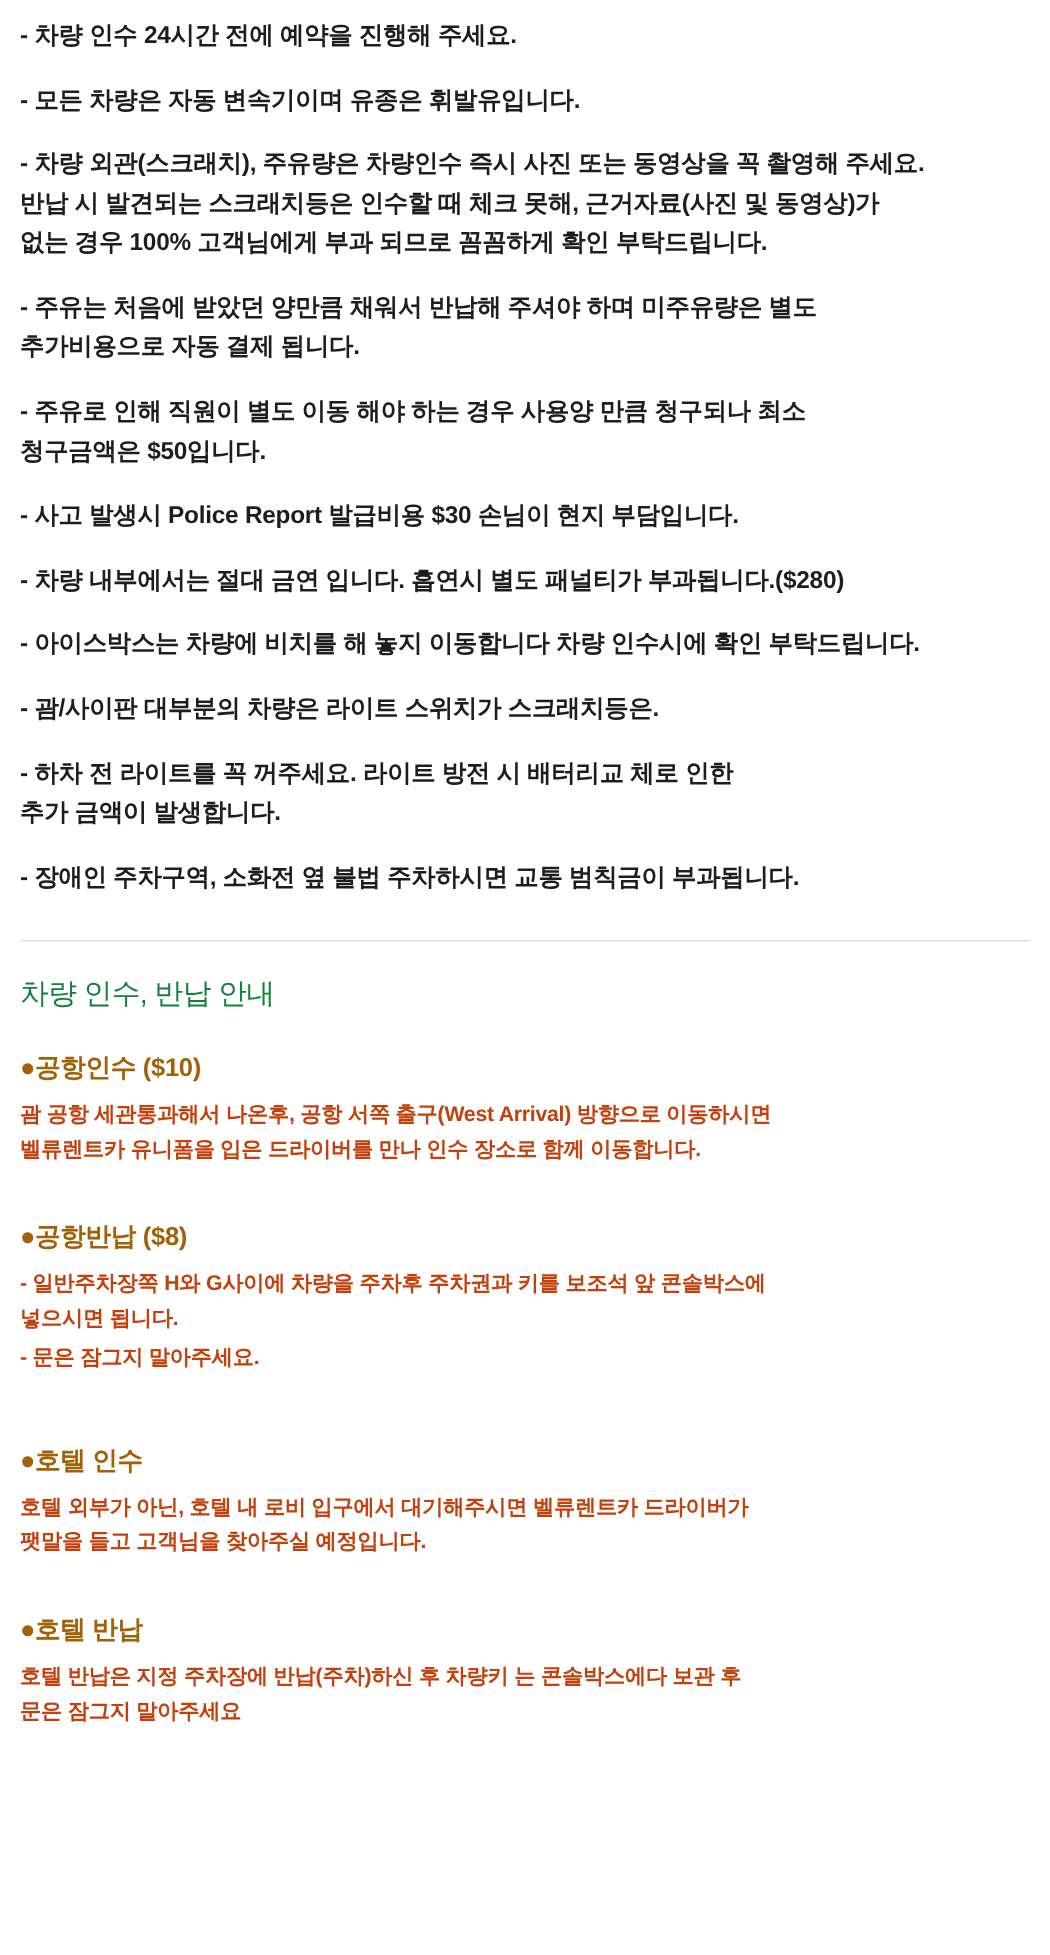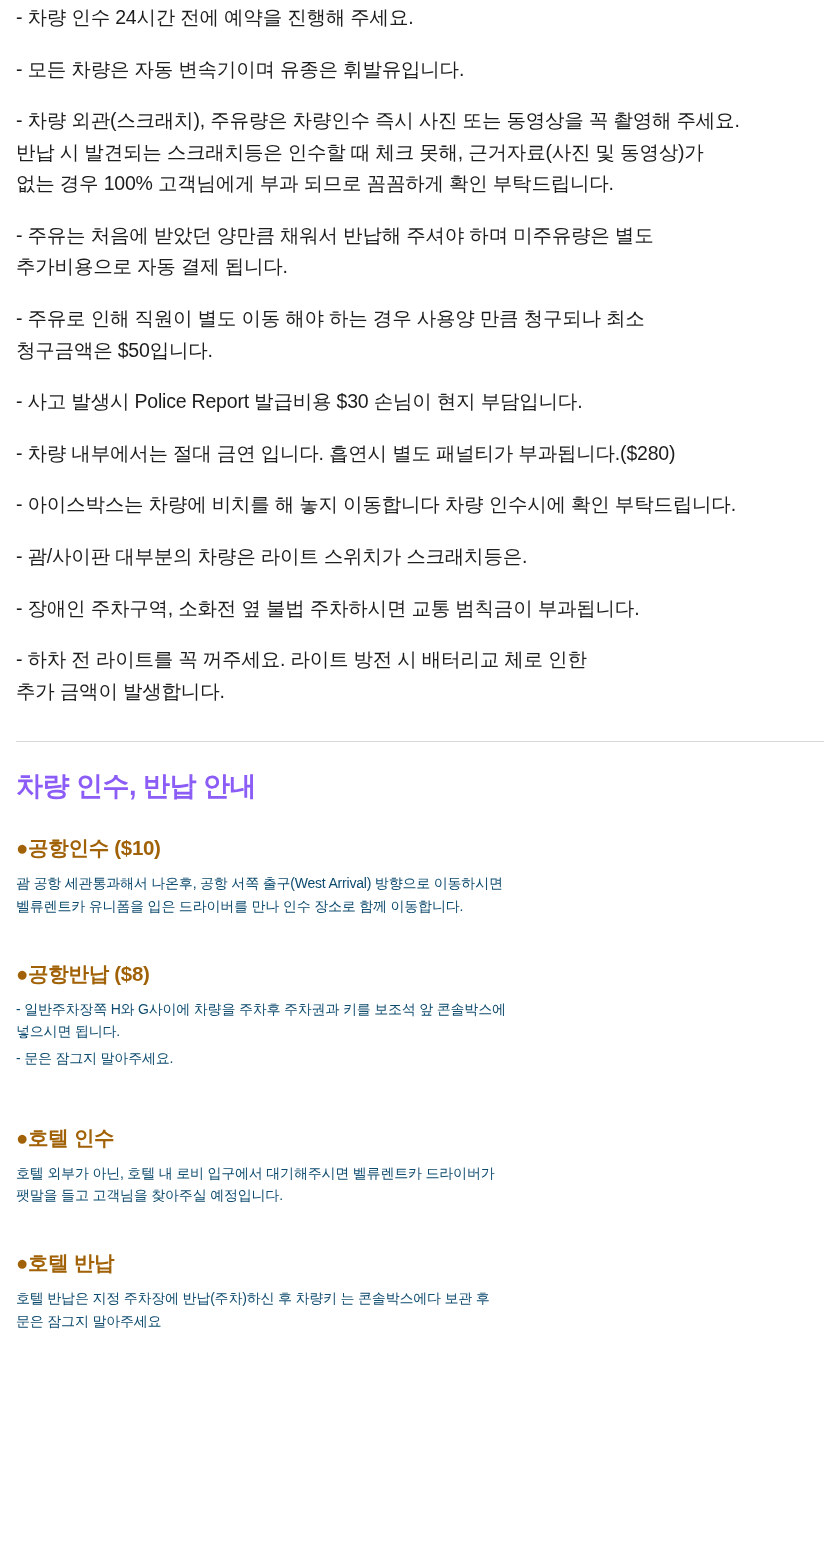--- a/index.html
+++ b/index.html
@@ -21,59 +21,61 @@
   }
 
   
   .notice-list {
     padding-top: 2px;
   }
   .notice-item {
     font-size: 19.5px;
     line-height: 1.62;
     color: #1d1d1d;
-    margin: 0 0 20px 0;
+    margin: 11px 0 20px 0;
     white-space: pre-line;
     letter-spacing: -0.2px;
+    font-weight: bold;
   }
 
   
   .divider {
     height: 1px;
     background: #d9d9d9;
     margin: 34px 0 26px 0;
   }
 
   
   .section-title {
-    font-size: 27px;
-    font-weight: bold;
-    color: #8b5cf6;
+    font-size: 23px;
+    font-weight: normal;
+    color: #15803d;
     margin: 0 0 30px 0;
     letter-spacing: -0.5px;
   }
 
   
   .block {
     margin-bottom: 28px;
   }
   .block-title {
     font-size: 20.5px;
     font-weight: bold;
     color: #a16207;
     margin: 0 0 10px 0;
     letter-spacing: -0.3px;
   }
   .block-body {
-    font-size: 14px;
+    font-size: 17px;
     line-height: 1.62;
-    color: #0c4a6e;
+    color: #c2410c;
     margin: 0;
     white-space: pre-line;
     letter-spacing: -0.2px;
+    font-weight: bold;
   }
   .block-body + .block-body {
     margin-top: 4px;
   }
   .spacer-sm { height: 14px; }
   .spacer-md { height: 26px; }
 </style>
 </head>
 <body>
 
@@ -86,23 +88,23 @@
   반납 시 발견되는 스크래치등은 인수할 때 체크 못해, 근거자료(사진 및 동영상)가
   없는 경우 100% 고객님에게 부과 되므로 꼼꼼하게 확인 부탁드립니다.</p>
     <p class="notice-item">- 주유는 처음에 받았던 양만큼 채워서 반납해 주셔야 하며 미주유량은 별도
   추가비용으로 자동 결제 됩니다.</p>
     <p class="notice-item">- 주유로 인해 직원이 별도 이동 해야 하는 경우 사용양 만큼 청구되나 최소
   청구금액은 $50입니다.</p>
     <p class="notice-item">- 사고 발생시 Police Report 발급비용 $30 손님이 현지 부담입니다.</p>
     <p class="notice-item">- 차량 내부에서는 절대 금연 입니다. 흡연시 별도 패널티가 부과됩니다.($280)</p>
     <p class="notice-item">- 아이스박스는 차량에 비치를 해 놓지 이동합니다 차량 인수시에 확인 부탁드립니다.</p>
     <p class="notice-item">- 괌/사이판 대부분의 차량은 라이트 스위치가 스크래치등은.</p>
-    <p class="notice-item">- 장애인 주차구역, 소화전 옆 불법 주차하시면 교통 범칙금이 부과됩니다.</p>
     <p class="notice-item">- 하차 전 라이트를 꼭 꺼주세요. 라이트 방전 시 배터리교 체로 인한
   추가 금액이 발생합니다.</p>
+    <p class="notice-item">- 장애인 주차구역, 소화전 옆 불법 주차하시면 교통 범칙금이 부과됩니다.</p>
   </div>
 
   <div class="divider"></div>
 
   <h2 class="section-title">차량 인수, 반납 안내</h2>
 
   <div class="block">
     <h3 class="block-title">●공항인수 ($10)</h3>
     <p class="block-body">괌 공항 세관통과해서 나온후,  공항 서쪽 출구(West Arrival) 방향으로 이동하시면
 벨류렌트카 유니폼을 입은 드라이버를 만나 인수 장소로 함께 이동합니다.</p>

